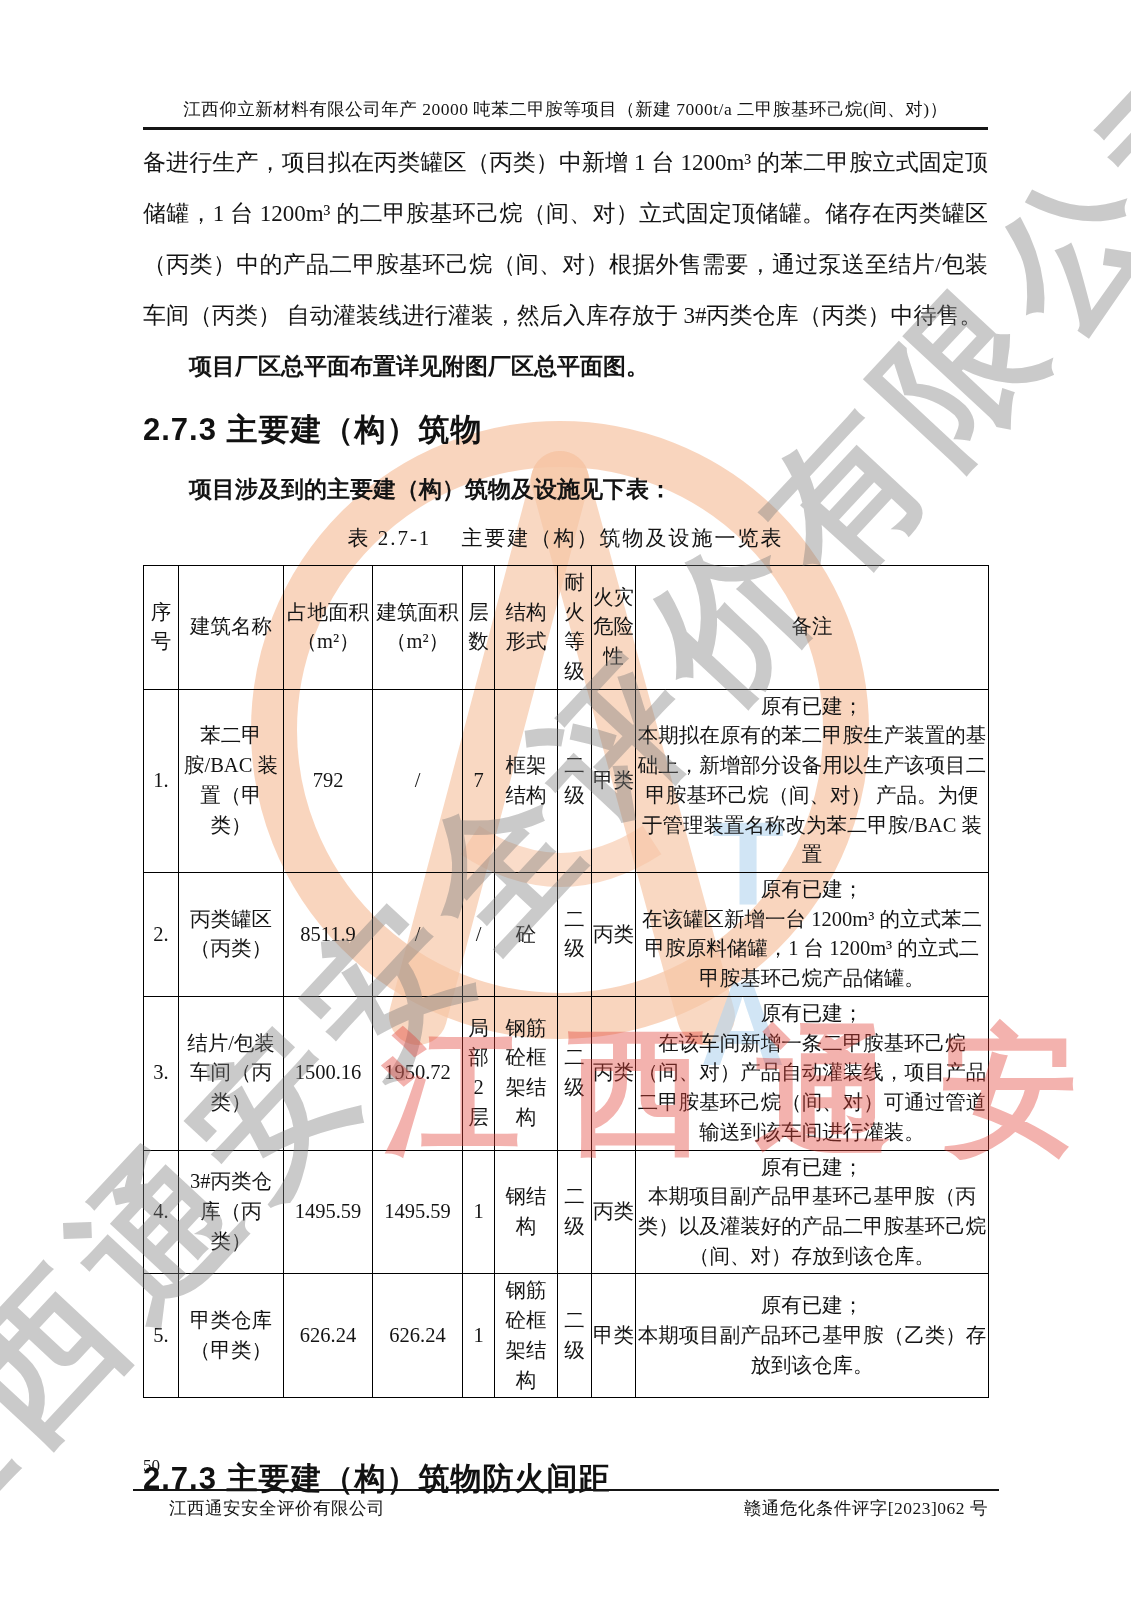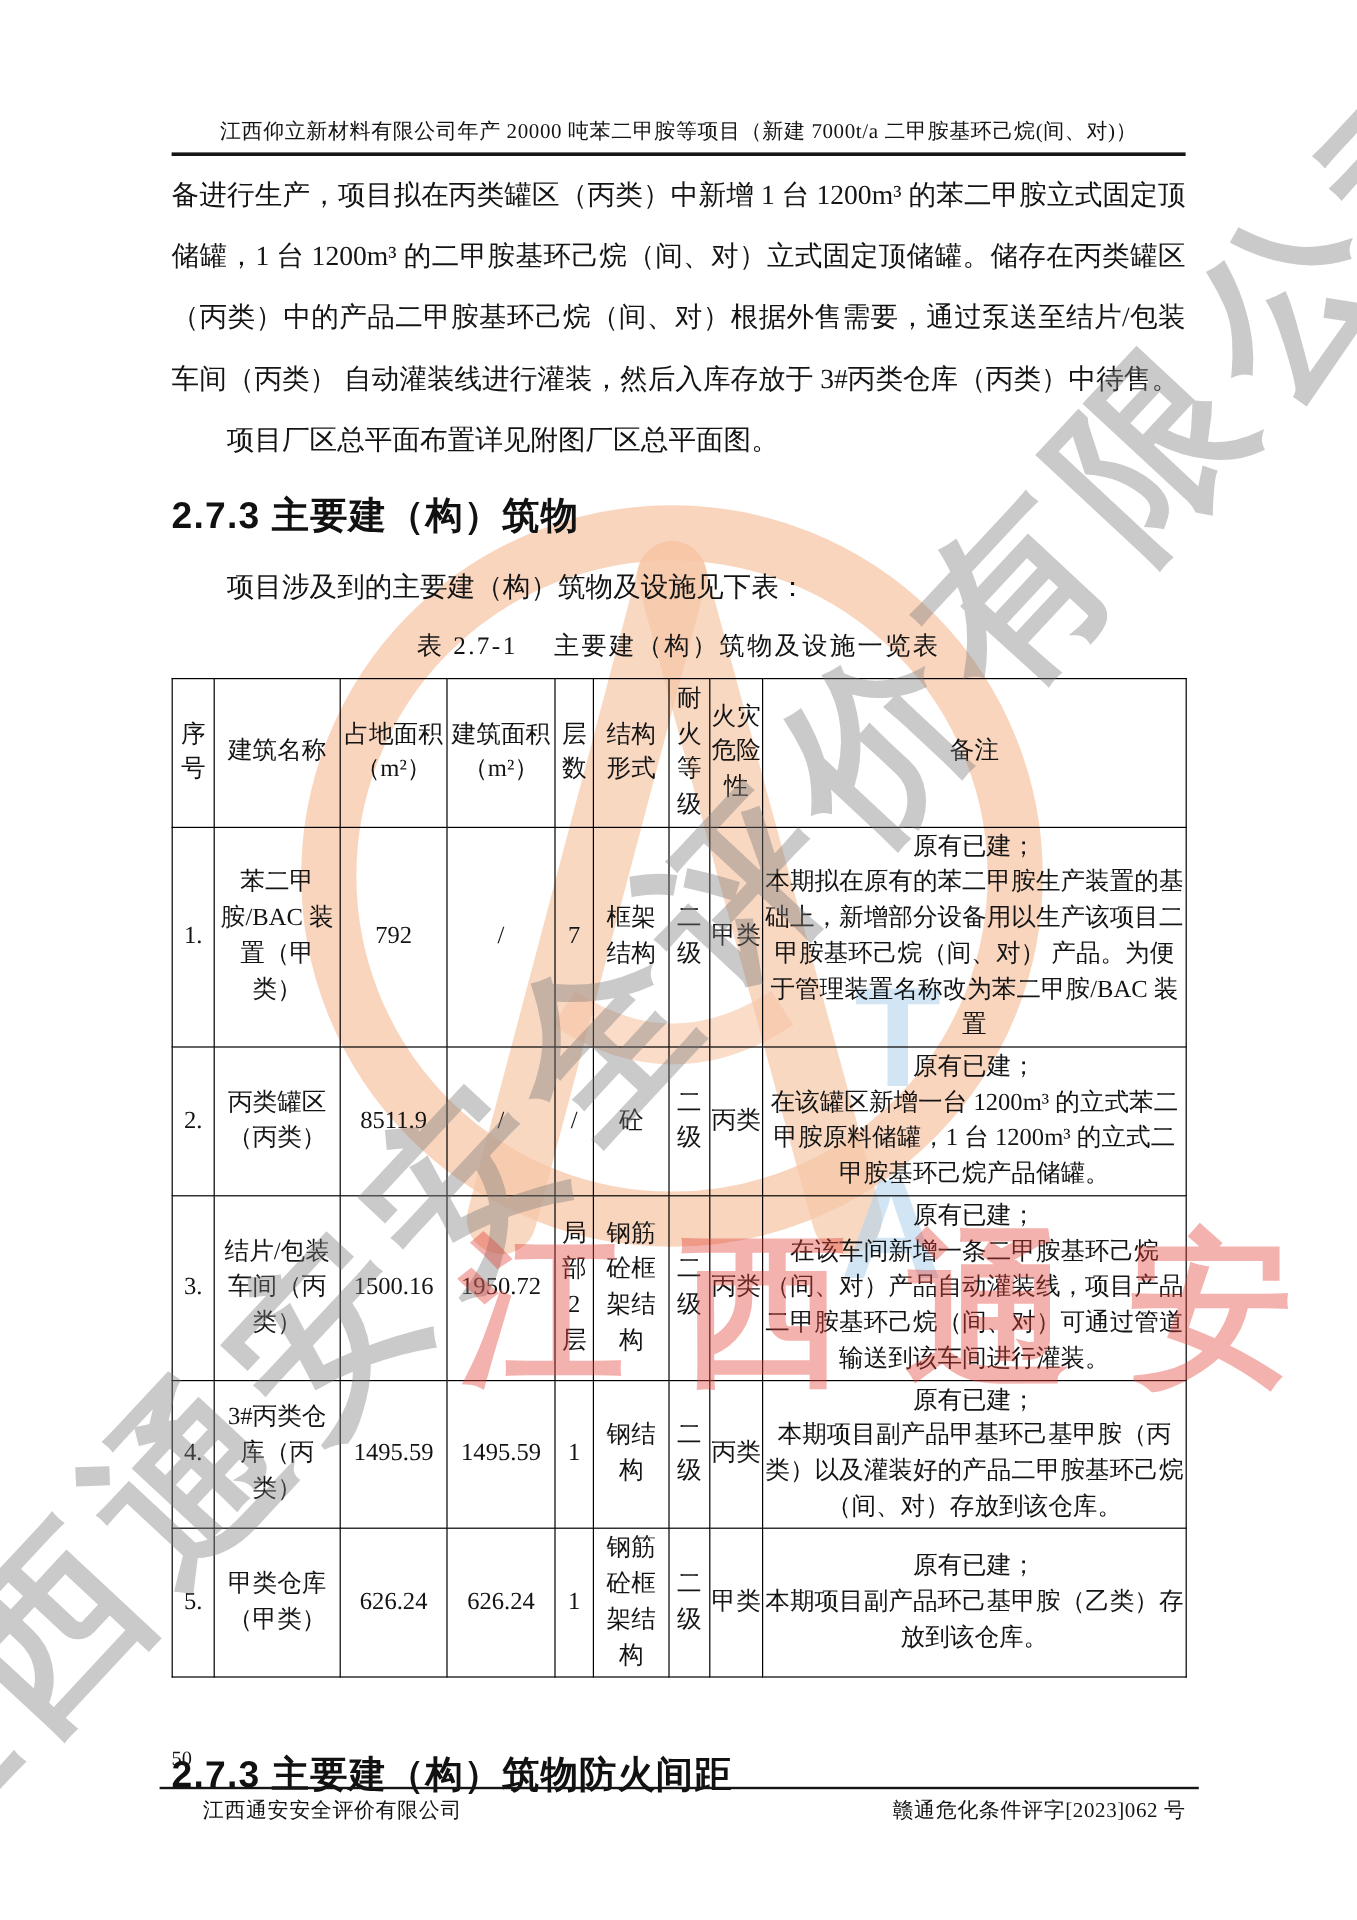--- a/index.html
+++ b/index.html
@@ -21,21 +21,21 @@
     font-family:Liberation Serif, serif;font-weight:700;
     font-size:138px;letter-spacing:48px;white-space:nowrap;line-height:1.15;
     color:rgba(224,62,52,0.40);z-index:3;pointer-events:none;
   }
   
   .content{position:absolute;left:143px;top:0;width:845px;z-index:2;}
   .doc-header{padding-top:96px;text-align:center;font-size:17.5px;line-height:1.5;letter-spacing:0.5px;}
   .header-rule{margin-top:5px;border-bottom:3px solid #151515;height:0;}
   .para{font-size:23px;line-height:51px;text-align:justify;margin:0;}
   .para.first{margin-top:7px;}
-  .indent{text-indent:2em;}
+  .indent{text-indent:2em;font-weight:bold;}
   h2.section{
     font-family:"Liberation Sans",sans-serif;font-weight:700;
     font-size:31px;line-height:1.6;letter-spacing:1px;margin:13px 0 9px 0;color:#111;
   }
   h2.section.second{margin-top:56px;}
   .table-title{text-align:center;font-size:21px;letter-spacing:2px;margin:9px 0 13px 0;}
   table.btable{border-collapse:collapse;width:845px;table-layout:fixed;}
   table.btable td,table.btable th{
     border:1.5px solid #000;text-align:center;vertical-align:middle;
     font-size:20.5px;line-height:1.45;padding:2px 1px;font-weight:normal;color:#141414;

